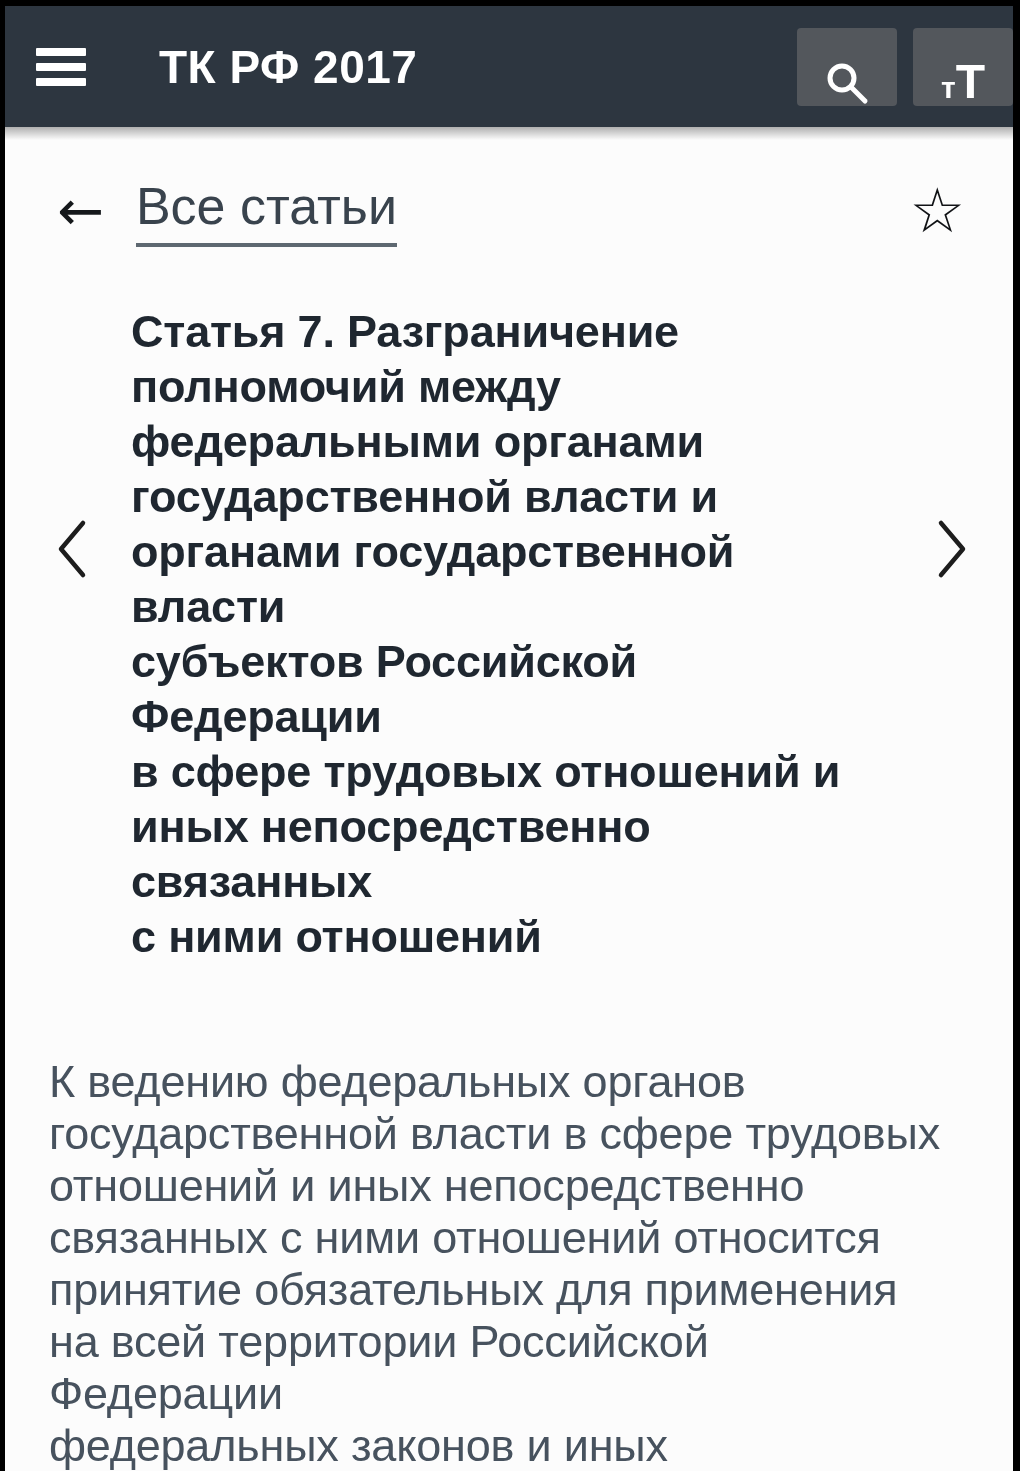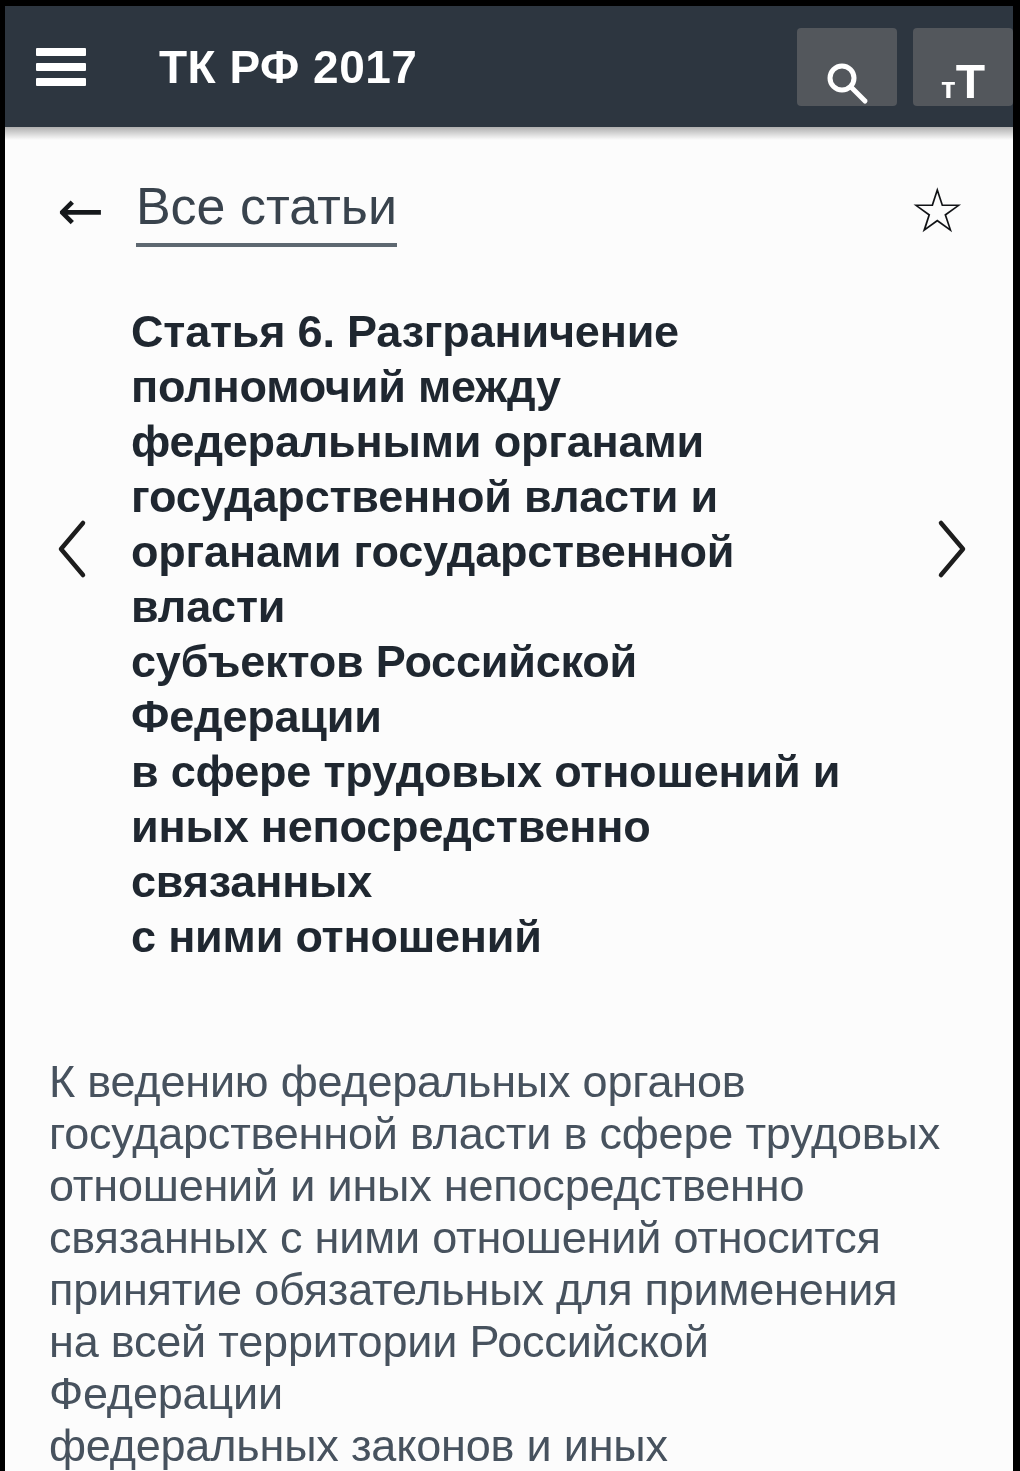--- a/index.html
+++ b/index.html
@@ -182,21 +182,21 @@
     <svg width="44" height="64" viewBox="0 0 44 64">
       <polyline points="32,6 10,32 32,58" fill="none" stroke="#1d1d1d" stroke-width="4.5" stroke-linecap="round" stroke-linejoin="round"></polyline>
     </svg>
   </button>
   <button class="chev right">
     <svg width="44" height="64" viewBox="0 0 44 64">
       <polyline points="12,6 34,32 12,58" fill="none" stroke="#1d1d1d" stroke-width="4.5" stroke-linecap="round" stroke-linejoin="round"></polyline>
     </svg>
   </button>
 
-  <h2 class="article-title">Статья 6. Разграничение
+  <h2 class="article-title">Статья 7. Разграничение
 полномочий между
 федеральными органами
 государственной власти и
 органами государственной власти
 субъектов Российской Федерации
 в сфере трудовых отношений и
 иных непосредственно связанных
 с ними отношений</h2>
 
   <p class="para p1">К ведению федеральных органов

